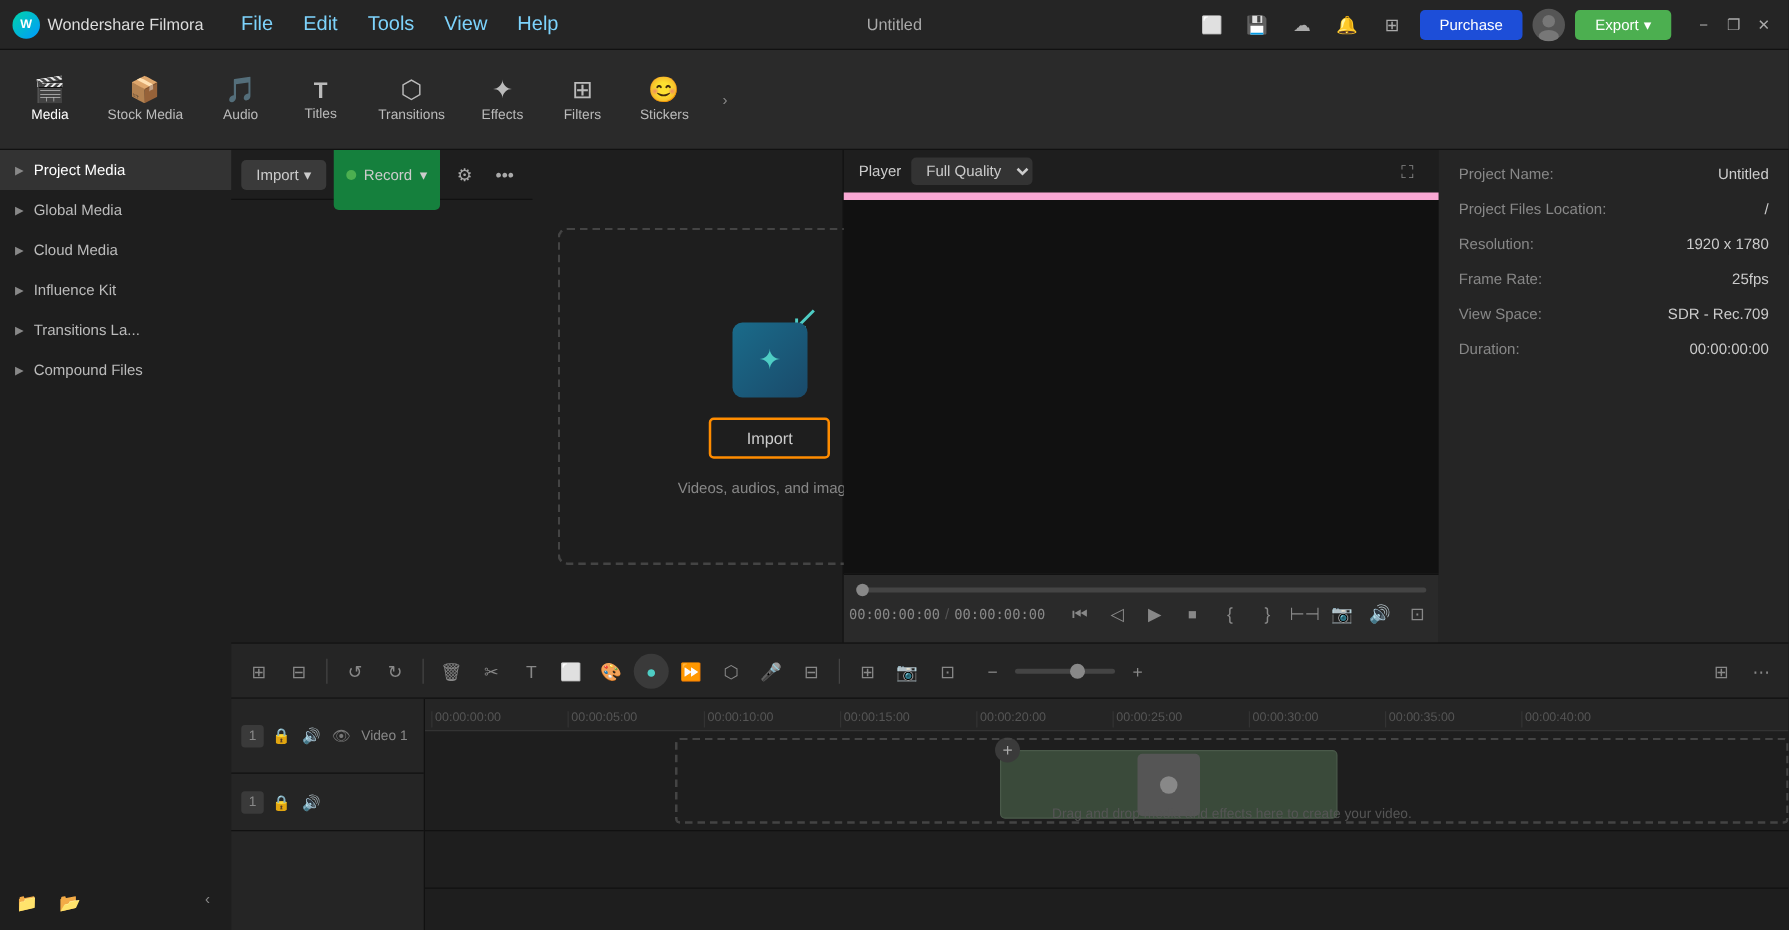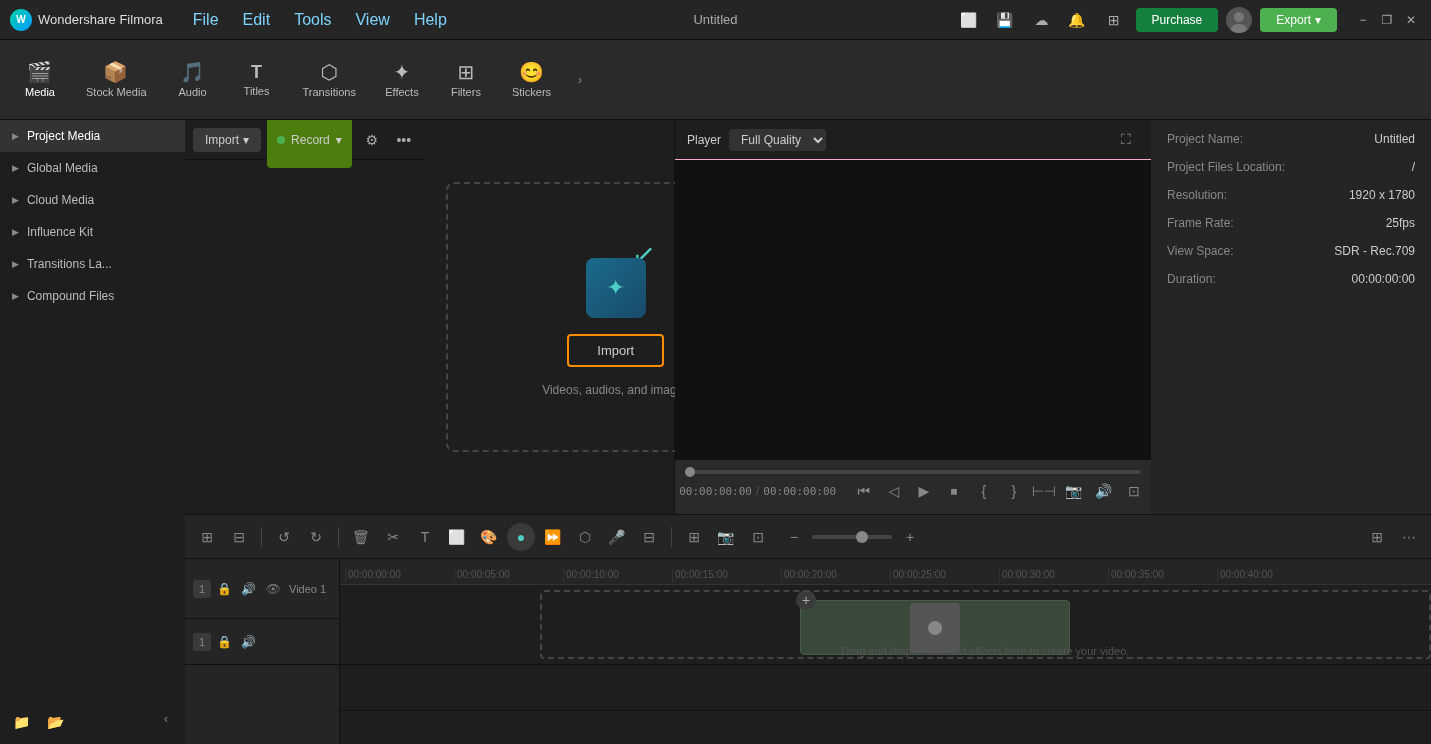--- a/index.html
+++ b/index.html
@@ -64,21 +64,21 @@
       color: #aaa;
       font-size: 13px;
     }
     .title-bar-right {
       margin-left: auto;
       display: flex;
       align-items: center;
       gap: 8px;
     }
     .purchase-btn {
-      background: #15803d;
+      background: #1d4ed8;
       color: white;
       border: none;
       padding: 5px 16px;
       border-radius: 4px;
       font-size: 12px;
       cursor: pointer;
       font-weight: 500;
     }
     .avatar {
       width: 26px;
@@ -236,21 +236,21 @@
       color: #ccc;
       padding: 5px 12px;
       border-radius: 4px;
       font-size: 12px;
       cursor: pointer;
       display: flex;
       align-items: center;
       gap: 4px;
     }
     .record-btn {
-      background: #4d7c0f;
+      background: #15803d;
       border: none;
       color: #ccc;
       padding: 21px 10px;
       border-radius: 4px;
       font-size: 12px;
       cursor: pointer;
       display: flex;
       align-items: center;
       gap: 6px;
     }
@@ -324,21 +324,21 @@
     .drop-hint {
       color: #888;
       font-size: 12px;
     }
     .preview-header {
       height: 40px;
       display: flex;
       align-items: center;
       padding: 0 12px;
       gap: 8px;
-      border-bottom: 1px solid #f9a8d4;
+      border-bottom: 6px solid #f9a8d4;
     }
     .preview-title {
       color: #ccc;
       font-size: 12px;
     }
     .quality-select {
       background: #333;
       border: none;
       color: #ccc;
       padding: 3px 8px;

